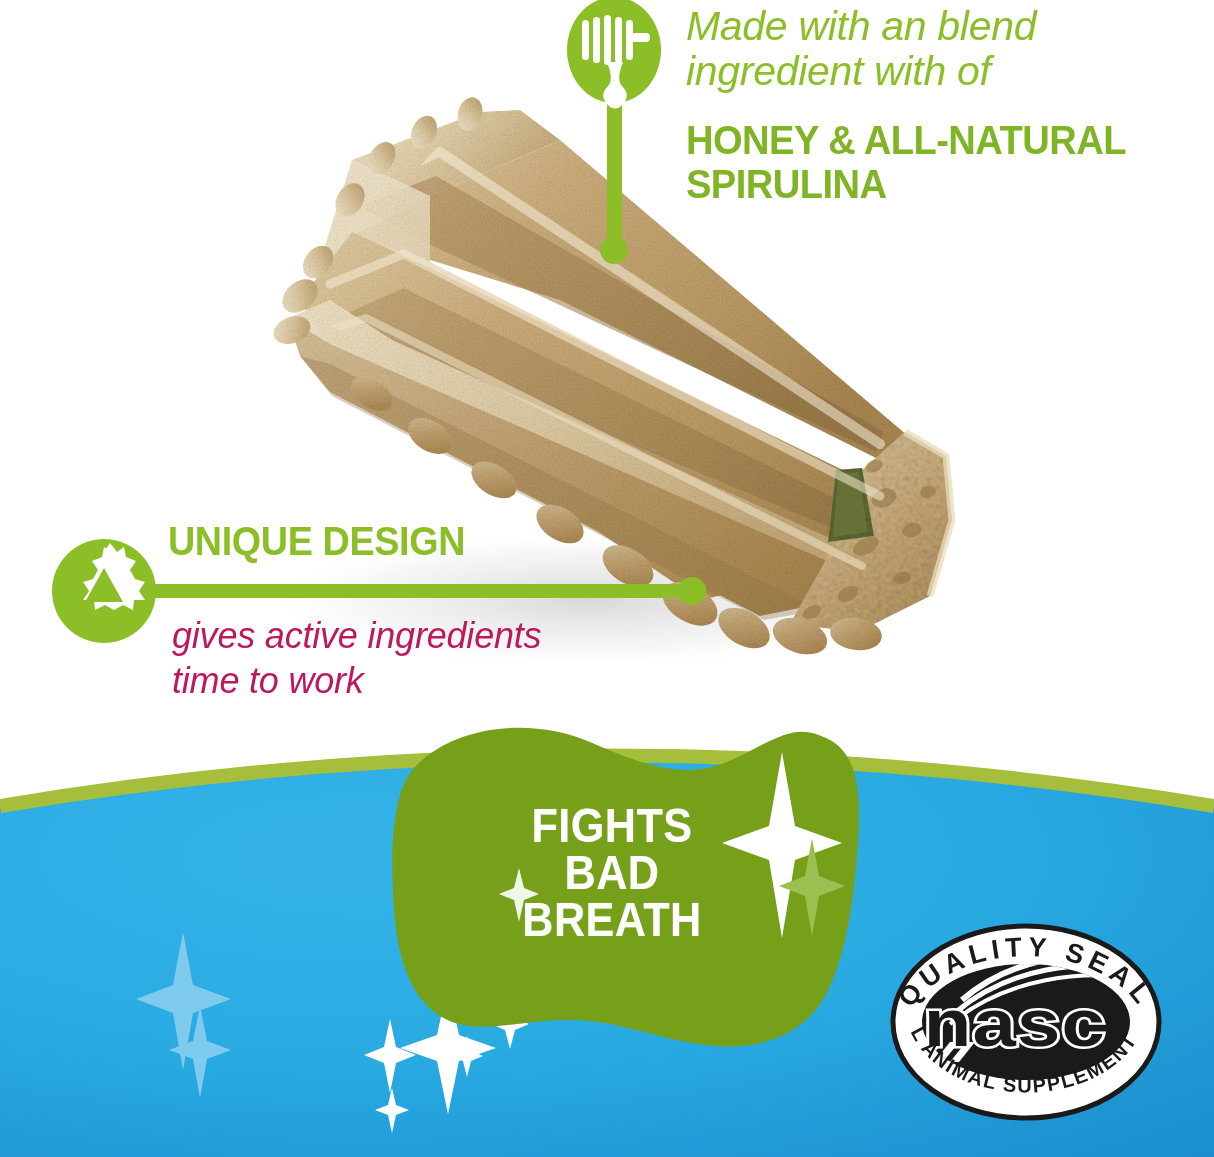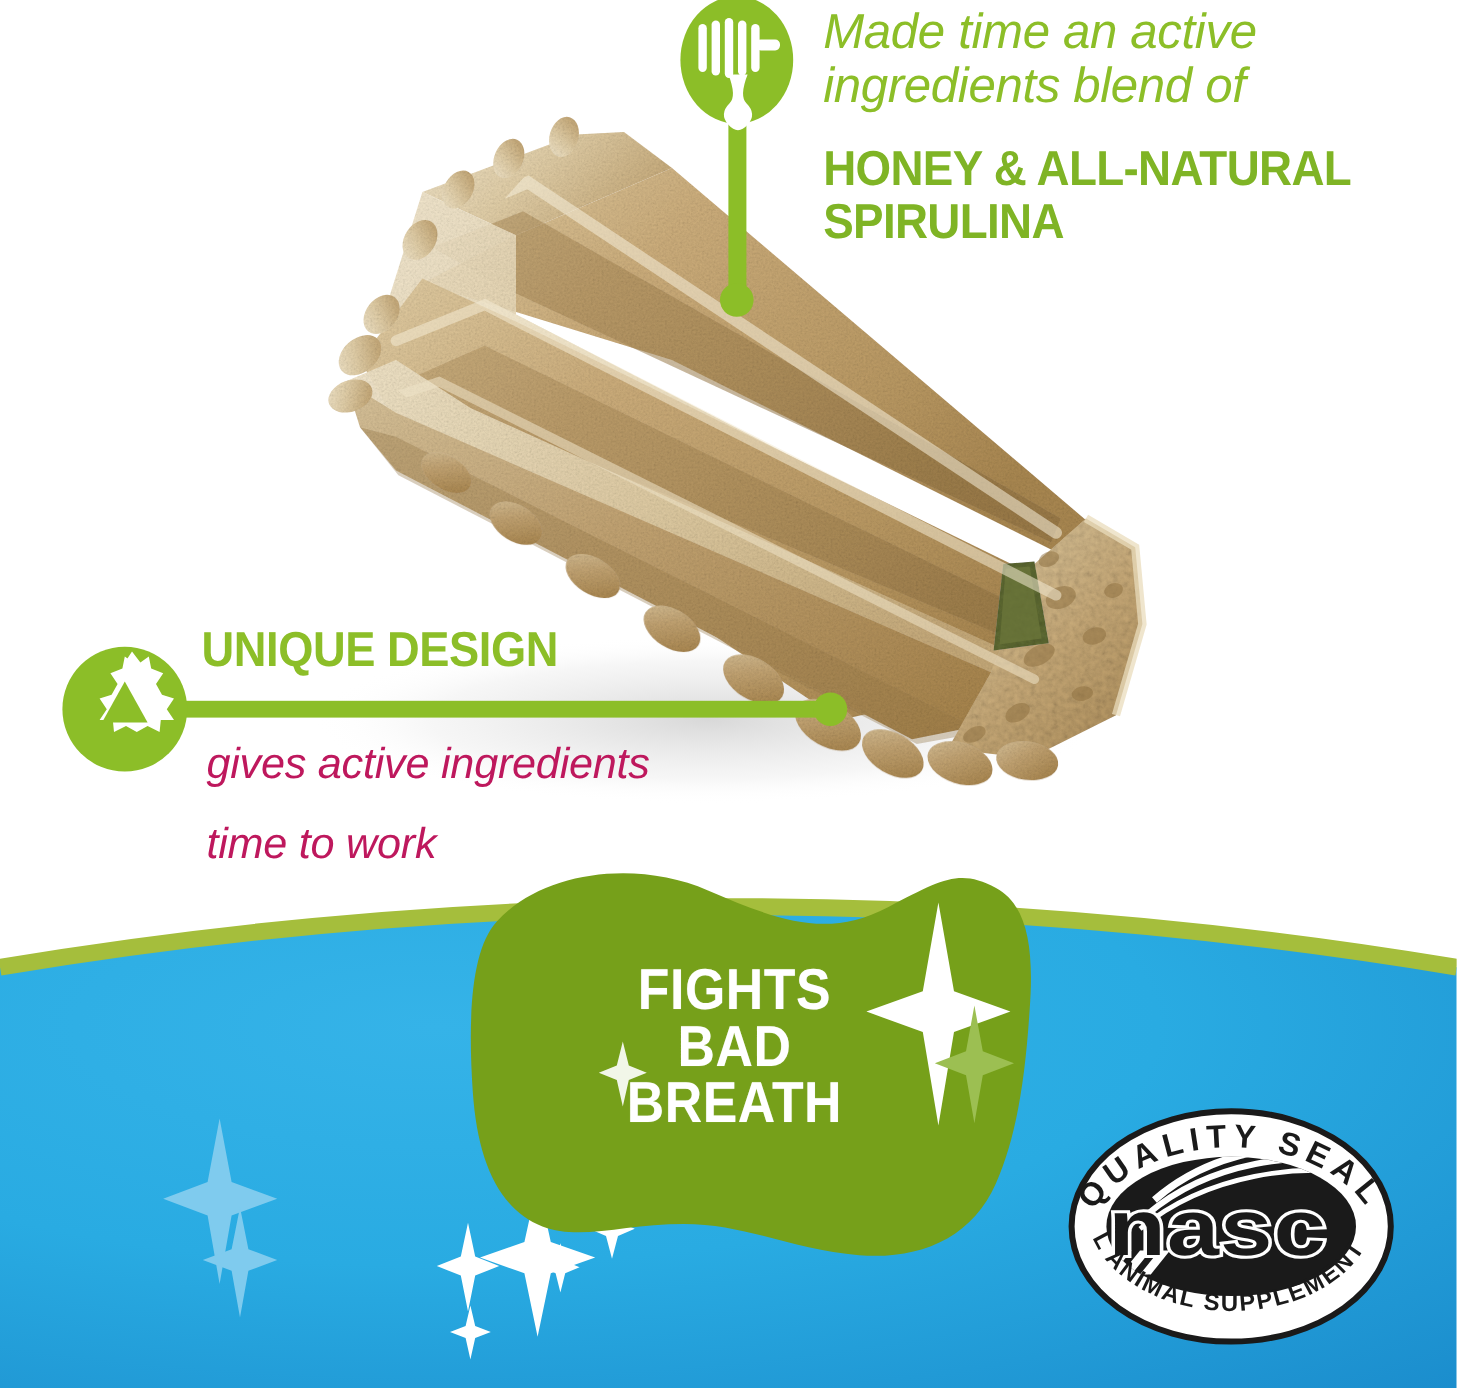--- a/index.html
+++ b/index.html
@@ -47,21 +47,21 @@
     font-weight:700; color:#8CBE28;
     letter-spacing:-.4px; transform:scaleX(.92);
     transform-origin:left top;
   }
   .ud-sub{
     left:172px; top:613px; width:520px;
     font-size:36px; line-height:45px;
     font-style:italic; font-weight:400;
     color:#be185d; letter-spacing:-.2px;
   }
-  .ud-sub .l2{ display:block;margin-top:22px; }
+  .ud-sub .l2{ display:block; }
 
   .blob-text{
     left:412px; top:802px; width:400px;
     text-align:center; color:#ffffff;
     font-size:48px; line-height:47px;
     font-weight:700; letter-spacing:.5px;
     transform:scaleX(.9); transform-origin:center top;
     text-shadow:0 0 1px rgba(255,255,255,.35);
   }
   .blob-text span{ display:block; }
@@ -313,22 +313,22 @@
     </text>
 
     <text font-family="'Liberation Sans', sans-serif" font-size="20" font-weight="700" letter-spacing="1.6" fill="#1A1A1A">
       <textPath href="#arcBottom" startOffset="50%" text-anchor="middle">NATIONAL ANIMAL SUPPLEMENT COUNCIL</textPath>
     </text>
   </svg>
 
   <div id="text-layer" class="layer">
 
     <div class="txt honey-script">
-      <span>Made time an active</span>
-      <span>ingredients blend of</span>
+      <span>Made with an blend</span>
+      <span>ingredient with of</span>
     </div>
     <div class="txt honey-bold">
       <span>HONEY &amp; ALL-NATURAL</span>
       <span class="l2">SPIRULINA</span>
     </div>
 
     <div class="txt ud-title">UNIQUE DESIGN</div>
     <div class="txt ud-sub">
       <span>gives active ingredients</span>
       <span class="l2">time to work</span>

